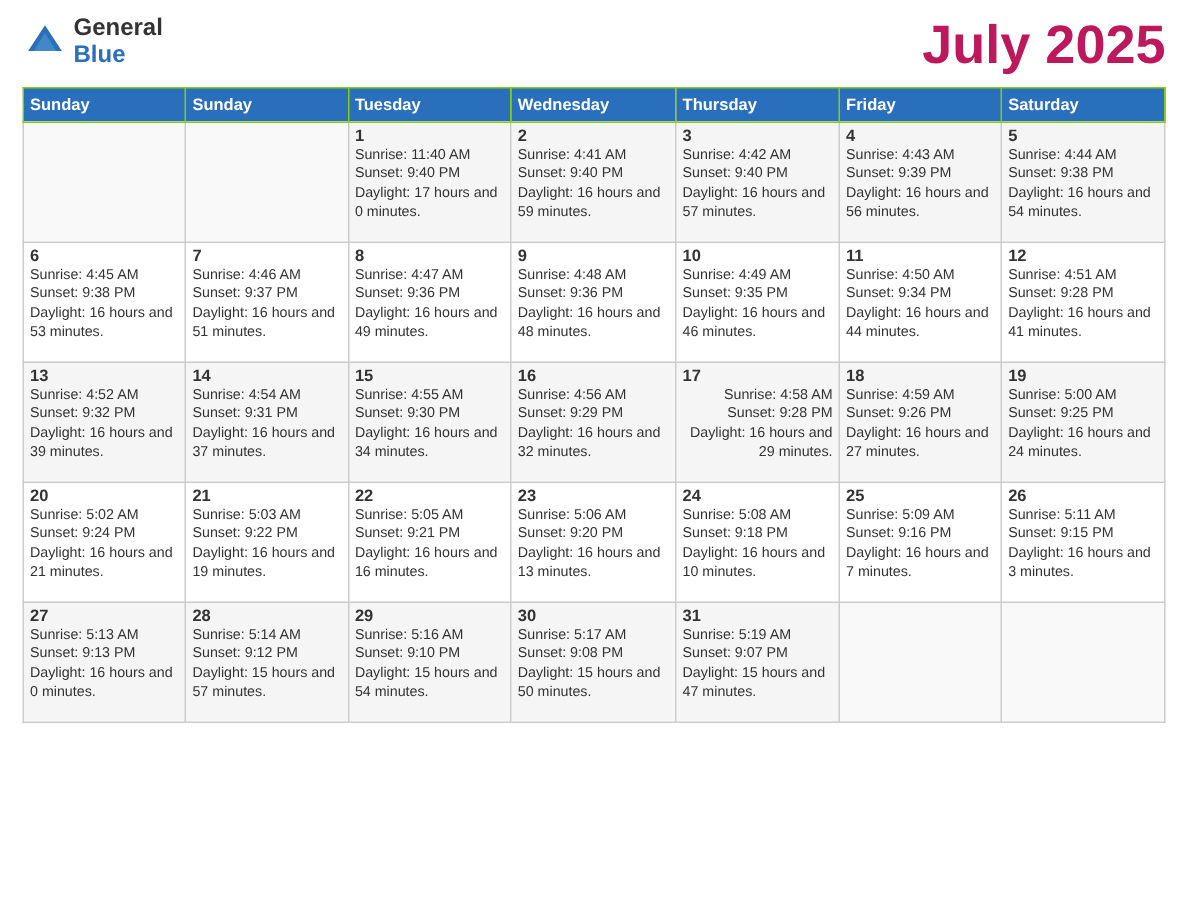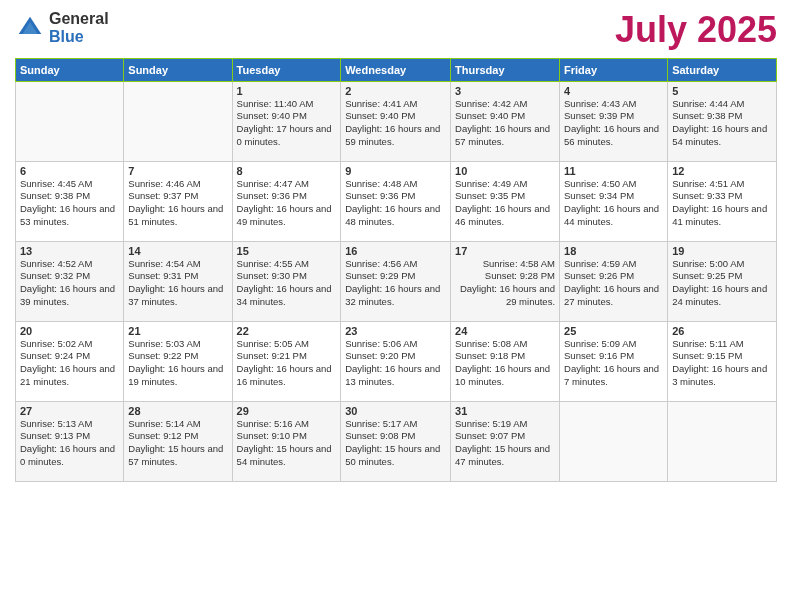--- a/index.html
+++ b/index.html
@@ -203,21 +203,21 @@
           </td>
           <td>
             <span class="day-number">11</span>
             <div class="day-info" style="white-space: pre-line;">Sunrise: 4:50 AM
 Sunset: 9:34 PM
 Daylight: 16 hours and 44 minutes.</div>
           </td>
           <td>
             <span class="day-number">12</span>
             <div class="day-info" style="white-space: pre-line;">Sunrise: 4:51 AM
-Sunset: 9:33 PM
+Sunset: 9:28 PM
 Daylight: 16 hours and 41 minutes.</div>
           </td>
         </tr>
         <tr>
           <td>
             <span class="day-number">13</span>
             <div class="day-info" style="white-space: pre-line;">Sunrise: 4:52 AM
 Sunset: 9:32 PM
 Daylight: 16 hours and 39 minutes.</div>
           </td>

